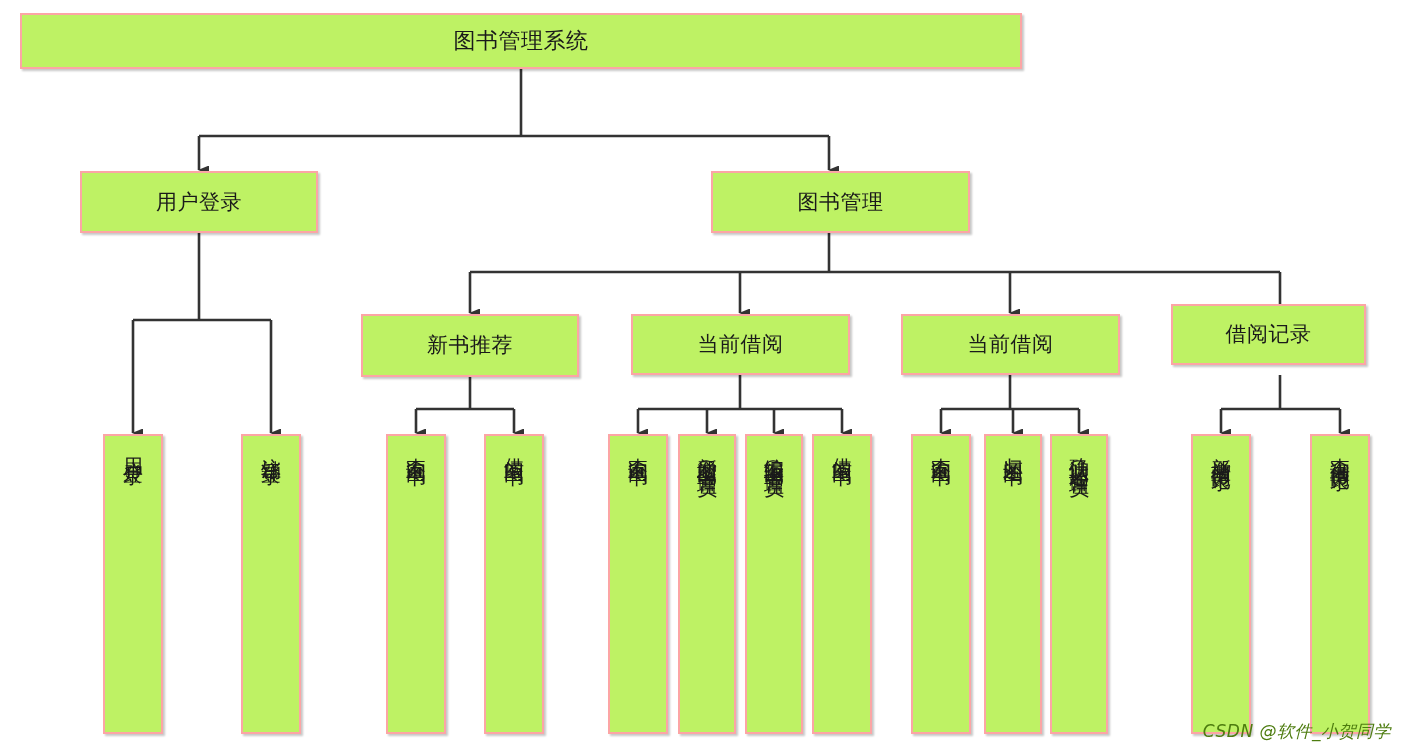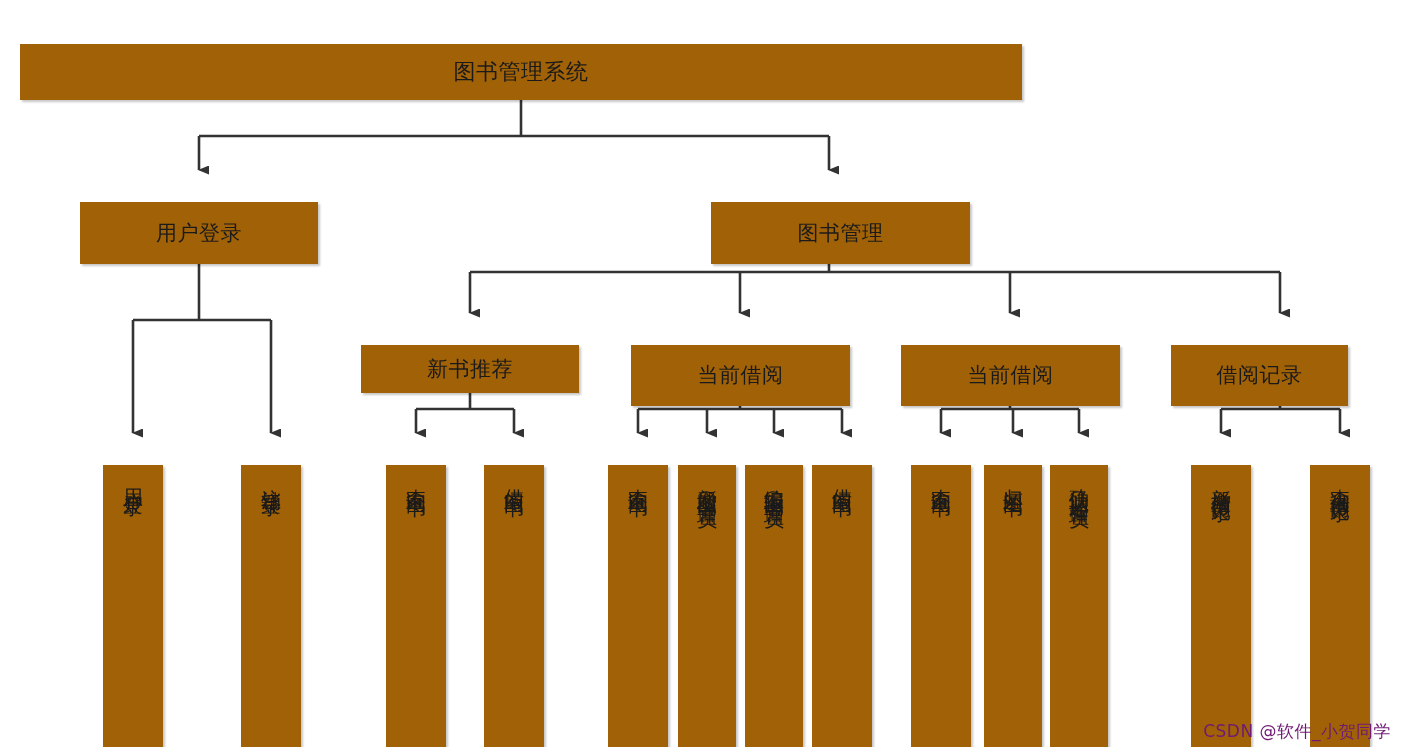--- a/index.html
+++ b/index.html
@@ -23,27 +23,26 @@
   svg#tree-svg {
     position: absolute;
     left: 0;
     top: 0;
     width: 1405px;
     height: 747px;
   }
   .node-box {
     position: absolute;
     box-sizing: border-box;
-    border: 2px solid #a16207;
-    background: #a16207;
+    border: 2px solid #fca5a5;
+    background: #bef264;
     display: flex;
     align-items: center;
     justify-content: center;
     box-shadow: 2px 2px 2px rgba(0,0,0,0.22);
-    margin-top: 31px;
   }
   .node-label {
     color: #1a1a1a;
     font-size: 21px;
     line-height: 1.18;
     letter-spacing: 0.5px;
     white-space: nowrap;
     text-align: center;
   }
   .node-root .node-label { font-size: 22px; }
@@ -59,24 +58,25 @@
     line-height: 1.15;
     letter-spacing: 3px;
     white-space: normal;
     max-height: 100%;
   }
   .watermark {
     position: absolute;
     right: 14px;
     bottom: 4px;
     font-size: 17px;
-    color: #701a75;
+    color: #4d7c0f;
     letter-spacing: 0.5px;
     white-space: nowrap;
     user-select: none;
+    font-style: italic;
   }
 </style>
 </head>
 <body>
 
 <div id="diagram-root">
 
   <svg id="tree-svg" viewBox="0 0 1405 747">
     <defs>
       <marker id="arrowhead" markerWidth="9" markerHeight="11" refX="4.5" refY="10" orient="auto" markerUnits="userSpaceOnUse">
@@ -123,30 +123,30 @@
   <div id="nodes-layer">
       <div class="node-box node-root" style="left: 20px; top: 13px; width: 1002px; height: 56px;">
         <span class="node-label">图书管理系统</span>
       </div>
       <div class="node-box node-l2" style="left: 80px; top: 171px; width: 238px; height: 62px;">
         <span class="node-label">用户登录</span>
       </div>
       <div class="node-box node-l2" style="left: 711px; top: 171px; width: 259px; height: 62px;">
         <span class="node-label">图书管理</span>
       </div>
-      <div class="node-box node-l3" style="left: 361px; top: 314px; width: 218px; height: 48px;">
+      <div class="node-box node-l3" style="left: 361px; top: 314px; width: 218px; height: 63px;">
         <span class="node-label">新书推荐</span>
       </div>
       <div class="node-box node-l3" style="left: 631px; top: 314px; width: 219px; height: 61px;">
         <span class="node-label">当前借阅</span>
       </div>
       <div class="node-box node-l3" style="left: 901px; top: 314px; width: 219px; height: 61px;">
         <span class="node-label">当前借阅</span>
       </div>
-      <div class="node-box node-l3" style="left: 1171px; top: 314px; width: 177px; height: 61px;">
+      <div class="node-box node-l3" style="left: 1171px; top: 304px; width: 195px; height: 61px;">
         <span class="node-label">借阅记录</span>
       </div>
       <div class="node-box node-leaf node-vertical" style="left: 103px; top: 434px; width: 60px; height: 300px;">
         <span class="node-label">用户登录</span>
       </div>
       <div class="node-box node-leaf node-vertical" style="left: 241px; top: 434px; width: 60px; height: 300px;">
         <span class="node-label">注销登录</span>
       </div>
       <div class="node-box node-leaf node-vertical" style="left: 386px; top: 434px; width: 60px; height: 300px;">
         <span class="node-label">查询图书</span>

